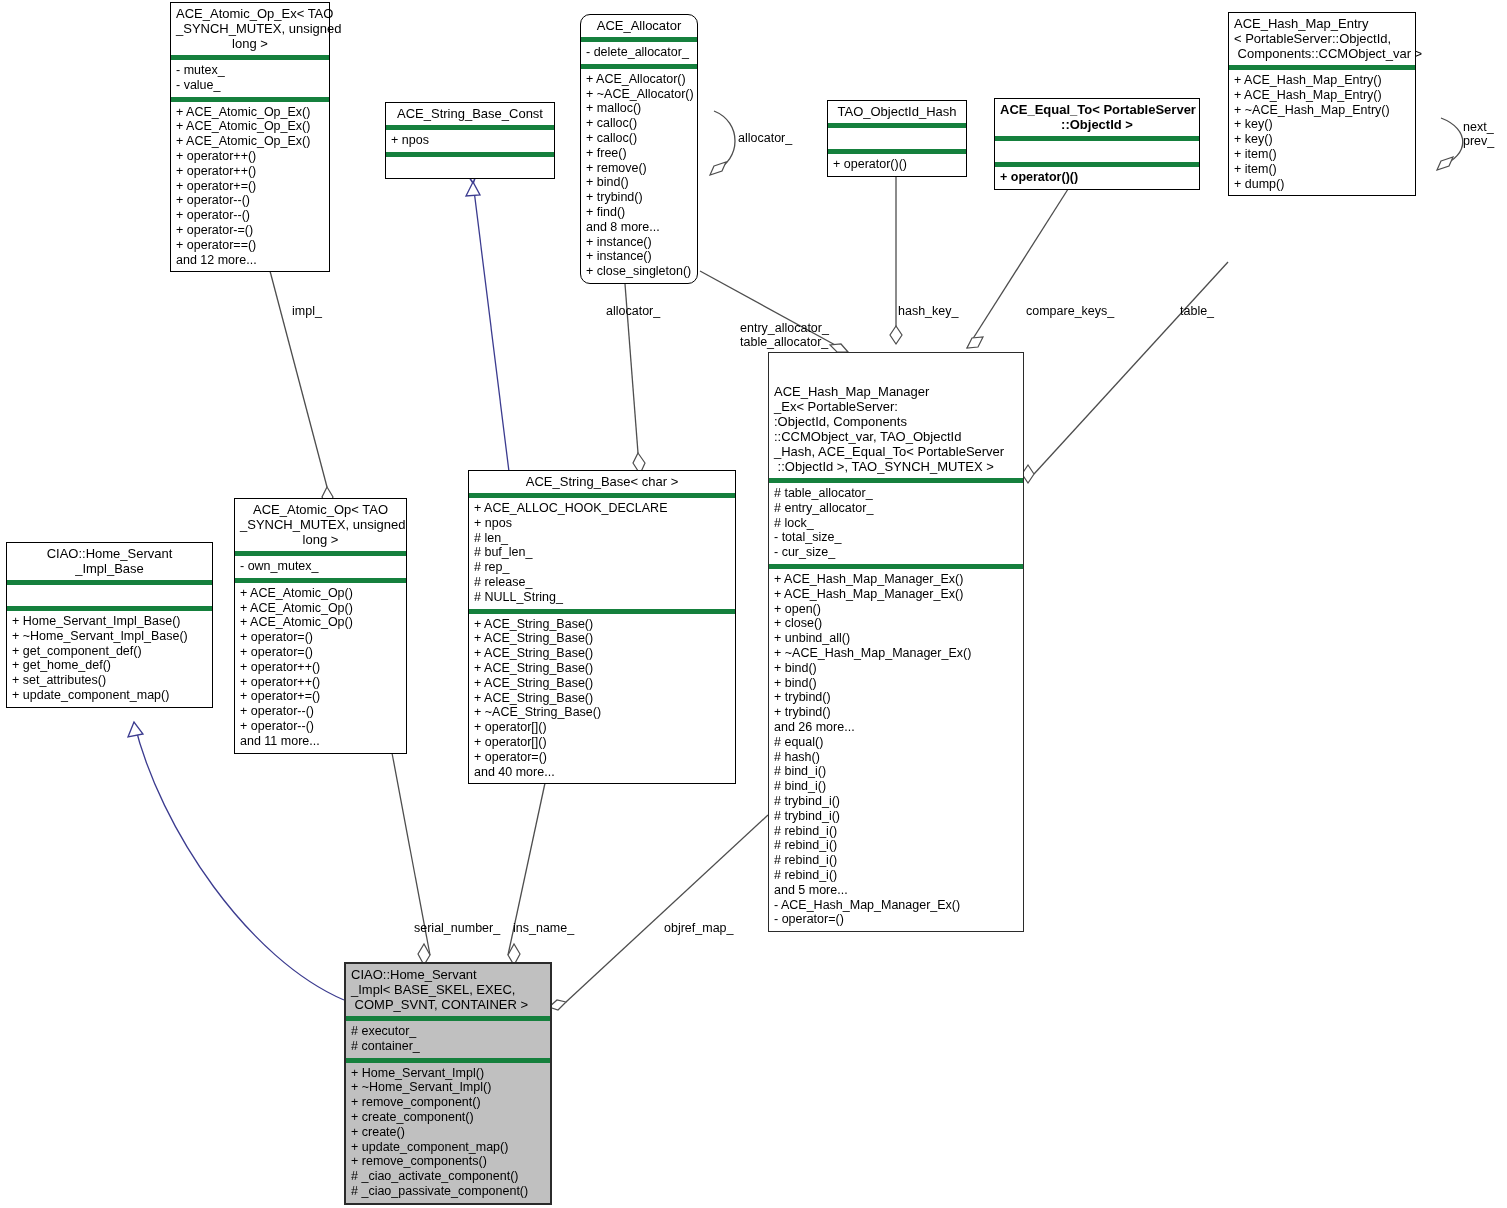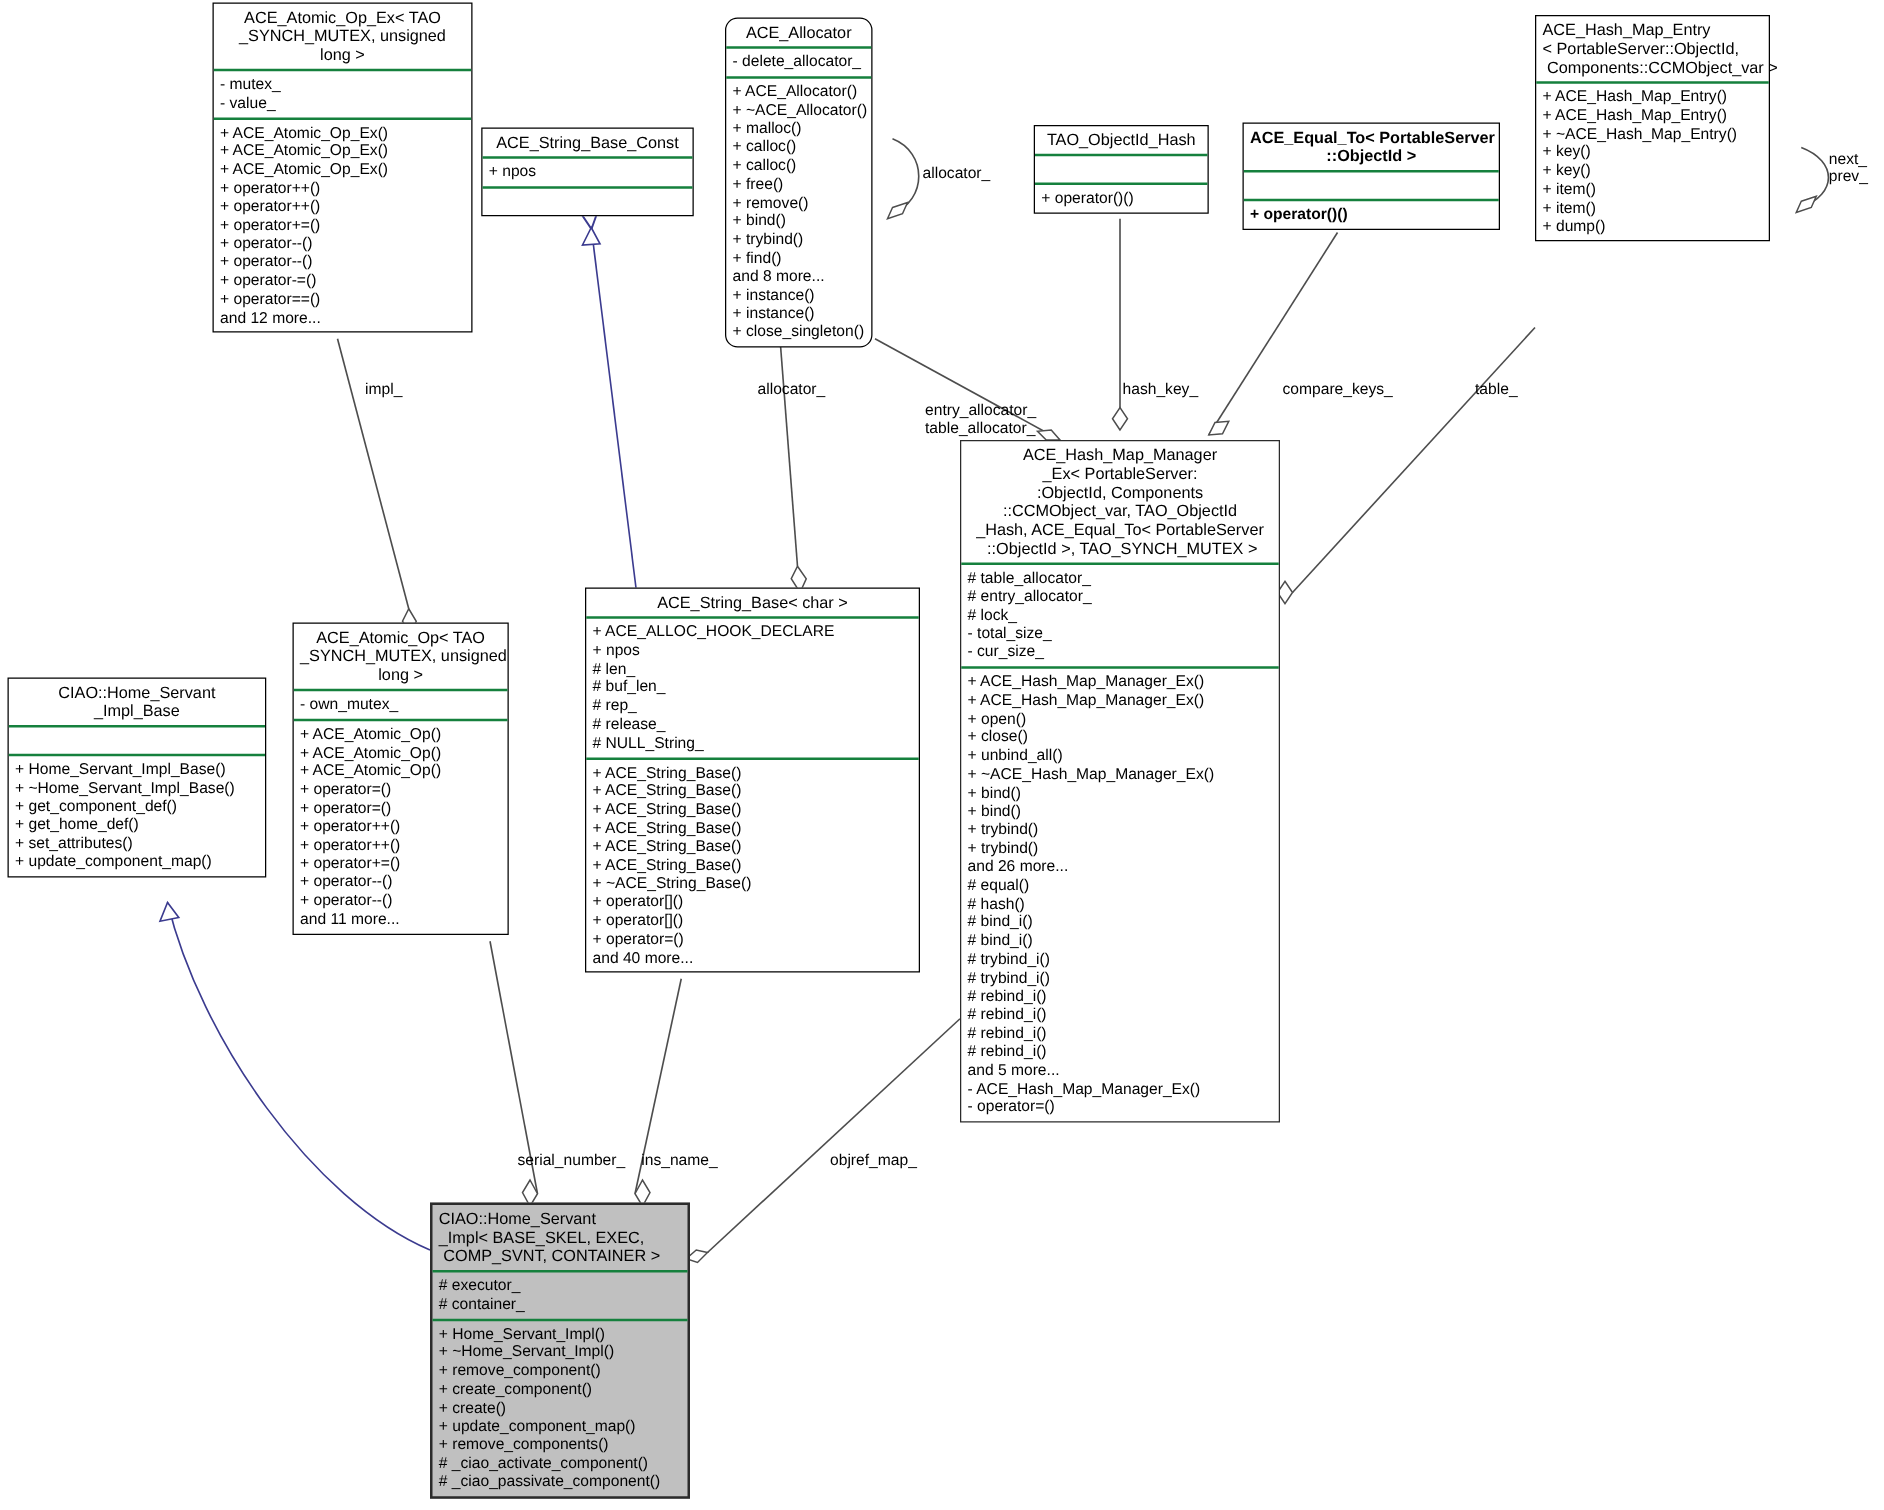--- a/index.html
+++ b/index.html
@@ -2,21 +2,21 @@
 <html><head>
 <meta charset="utf-8">
 <style>
   html,body{margin:0;padding:0;background:#ffffff;}
   #canvas{position:relative;width:1507px;height:1208px;overflow:hidden;
           font-family:"Liberation Sans","DejaVu Sans",sans-serif;background:#fff;}
   svg.edges{position:absolute;left:0;top:0;width:1507px;height:1208px;pointer-events:none;}
   .uml{position:absolute;border:1px solid #000;background:#fff;box-sizing:border-box;}
   .uml.hl{background:#c0c0c0;border:2px solid #2b2b2b;}
   .uml .sec{padding:3px 5px 4px 5px;}
-  .uml .sec + .sec{border-top:2px solid #15803d;}
+  .uml .sec + .sec{border-top:5px solid #15803d;}
   .uml .title{text-align:center;font-size:13px;line-height:15px;color:#000;white-space:pre;}
   .uml .row{font-size:12.5px;line-height:14.8px;color:#000;white-space:pre;}
   .uml .empty{height:14px;}
   .elabel{position:absolute;font-size:12.5px;line-height:14px;color:#000;white-space:pre;}
 </style>
 </head>
 <body>
 
 <div id="canvas">
 
@@ -86,21 +86,21 @@
       <line x1="768" y1="815" x2="566" y2="1002" stroke="#4d4d4d" stroke-width="1.3"></line>
       <polygon points="566,1002 557,1000 549,1007 558,1010" fill="#ffffff" stroke="#4d4d4d" stroke-width="1.2"></polygon>
     </g>
 
     <g>
       <path d="M344,1000 C250,960 160,830 134,722" fill="none" stroke="#3b3b8f" stroke-width="1.3"></path>
       <polygon points="134,722 128,737 143,734" fill="#ffffff" stroke="#3b3b8f" stroke-width="1.3"></polygon>
     </g>
   </svg>
 
-  <div class="uml" style="left:170px;top:2px;width:208px;">
+  <div class="uml" style="left:170px;top:2px;width:160px;">
     <div class="sec">
       <div class="title">ACE_Atomic_Op_Ex&lt; TAO
 _SYNCH_MUTEX, unsigned
 long &gt;</div>
     </div>
     <div class="sec">
       <div class="row">- mutex_</div>
       <div class="row">- value_</div>
     </div>
     <div class="sec">
@@ -193,21 +193,21 @@
       <div class="row">+ key()</div>
       <div class="row">+ key()</div>
       <div class="row">+ item()</div>
       <div class="row">+ item()</div>
       <div class="row">+ dump()</div>
     </div>
   </div>
 
   <div class="uml" style="left:768px;top:352px;width:256px;border-color:#2b2b2b;">
     <div class="sec">
-      <div class="title" style="text-align:center;">ACE_Hash_Map_Manager
+      <div class="title" style="text-align:left;margin-top:28px;">ACE_Hash_Map_Manager
 _Ex&lt; PortableServer:
 :ObjectId, Components
 ::CCMObject_var, TAO_ObjectId
 _Hash, ACE_Equal_To&lt; PortableServer
  ::ObjectId &gt;, TAO_SYNCH_MUTEX &gt;</div>
     </div>
     <div class="sec">
       <div class="row"># table_allocator_</div>
       <div class="row"># entry_allocator_</div>
       <div class="row"># lock_</div>

